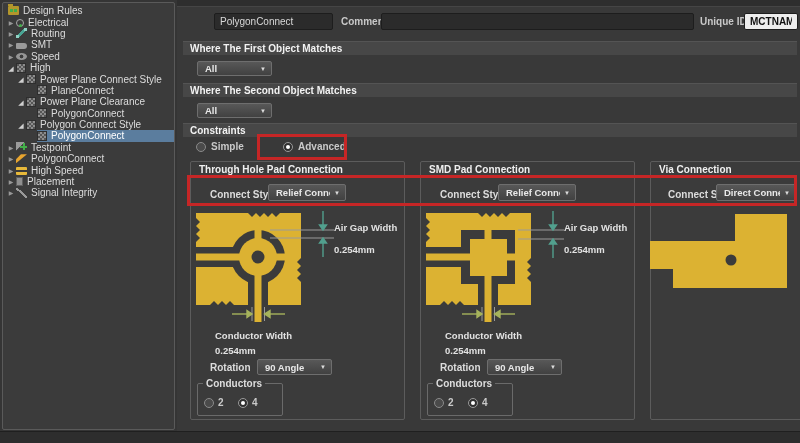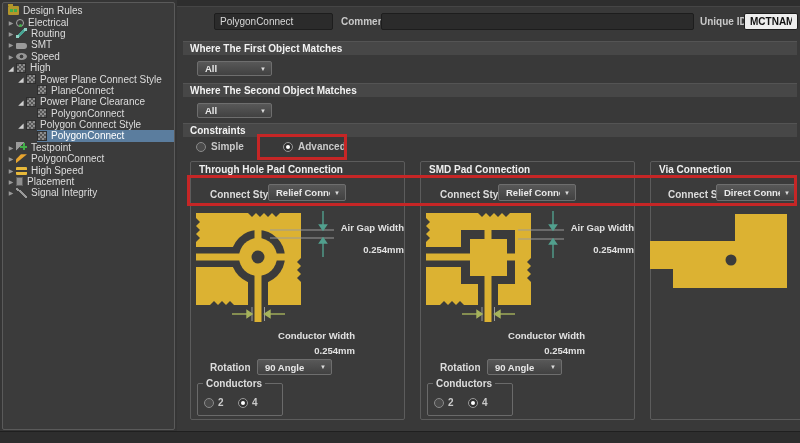--- a/index.html
+++ b/index.html
@@ -66,21 +66,21 @@
   .radio.sel { background:#303030; border-color:#9a9a9a; }
   .radio.sel::after { content:''; position:absolute; inset:2px; border-radius:50%; background:#ffffff; }
 
   .gbox { position:absolute; top:161px; width:215px; height:259px; border:1px solid #5c5c5c;
           border-radius:2px; background:#3b3b3b; }
   .gbox-title { position:absolute; font-size:10px; font-weight:700; color:#f0f0f0; }
 
   .redrect { position:absolute; border:3px solid #c62626; z-index:20; pointer-events:none; }
 
   .bluev { color:#6f9fd8; font-weight:700; }
-  .ctext { position:absolute; text-align:right; font-size:9.5px; color:#e2e2e2; font-weight:700; }
+  .ctext { position:absolute; text-align:left; font-size:9.5px; color:#e2e2e2; font-weight:700; }
 
   .fset { position:absolute; border:1px solid #6a6a6a; border-radius:2px; }
   .fset-legend { position:absolute; top:-6px; left:5px; background:#3b3b3b; padding:0 3px;
                  font-size:10px; font-weight:700; color:#dedede; }
   .smalllabel { position:absolute; font-size:10px; font-weight:700; color:#dcdcdc; line-height:11px; }
   svg { position:absolute; overflow:visible; }
 </style>
 </head>
 <body>
 

